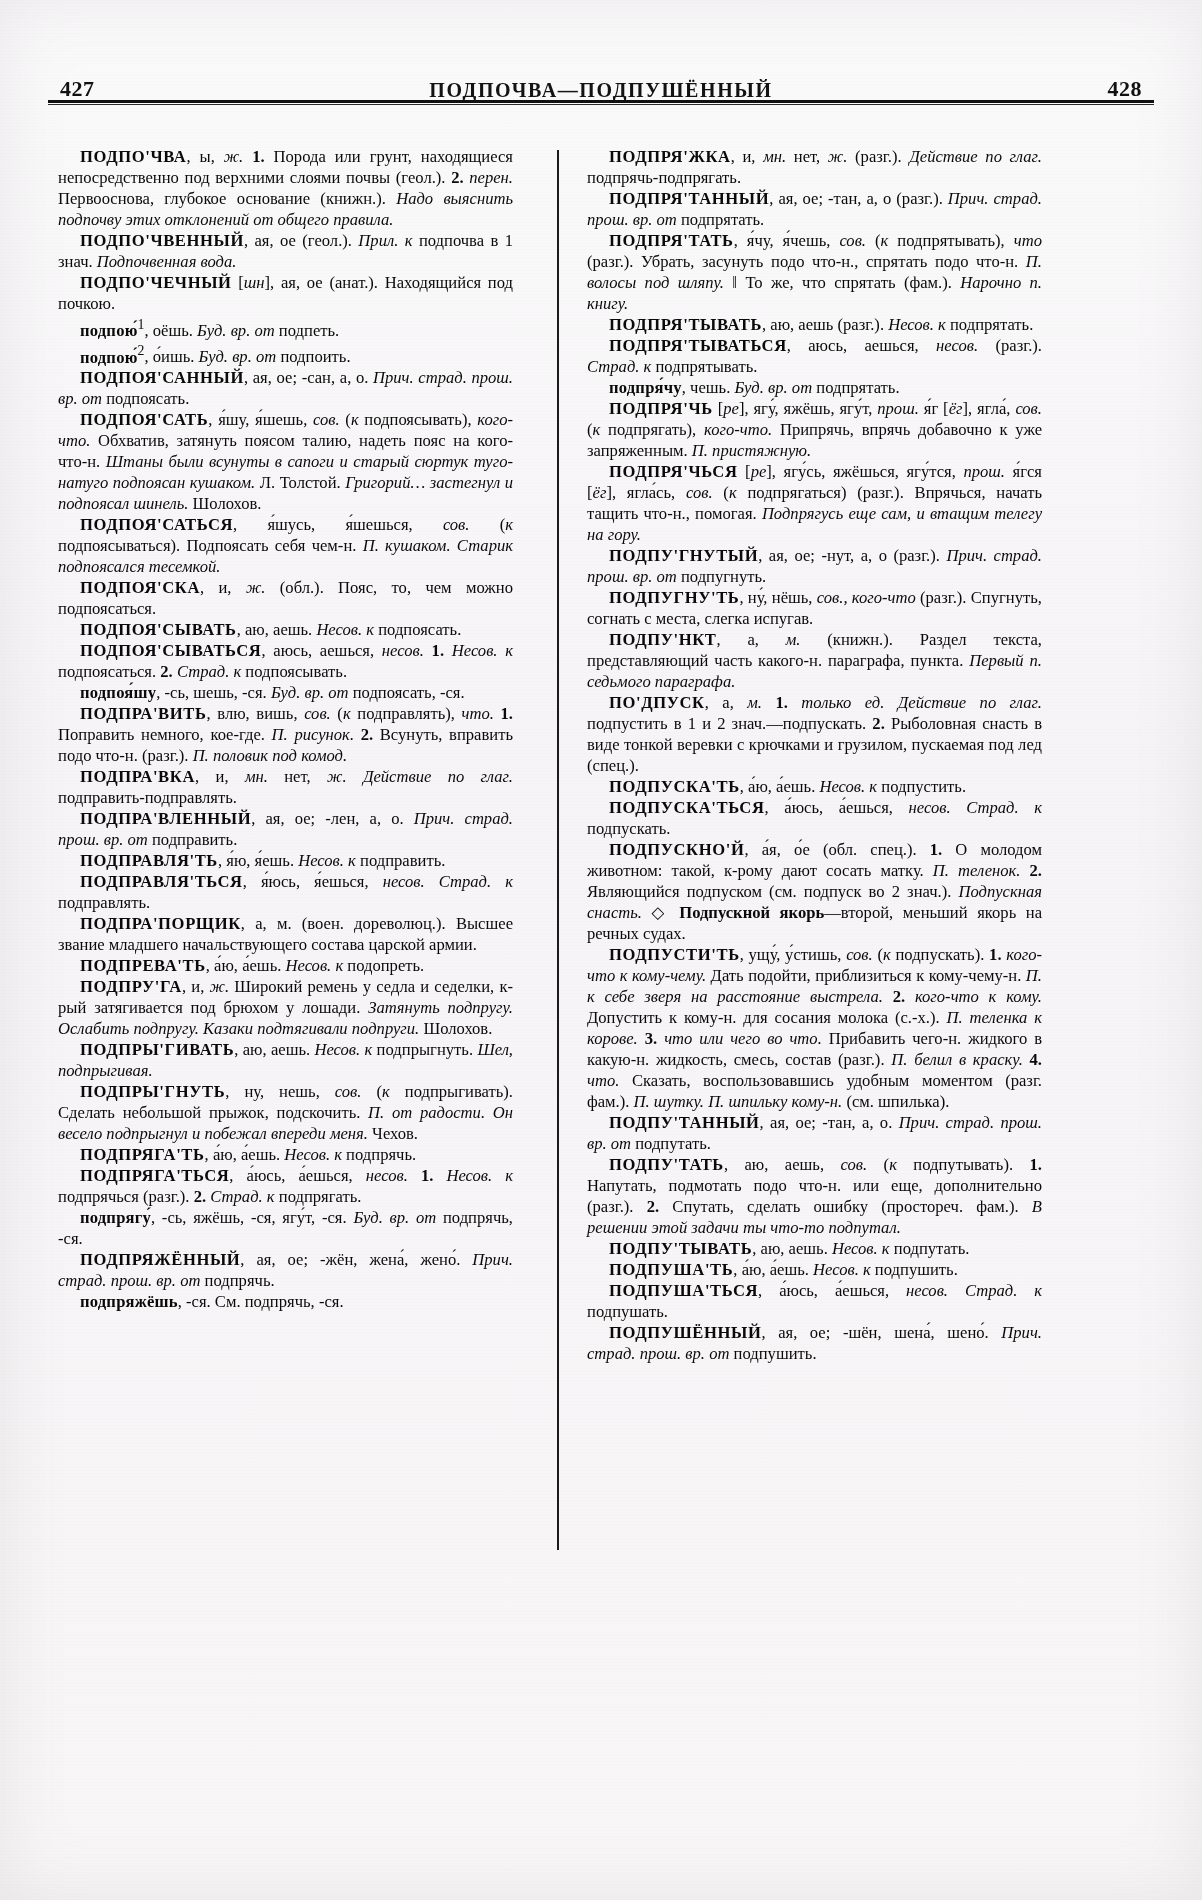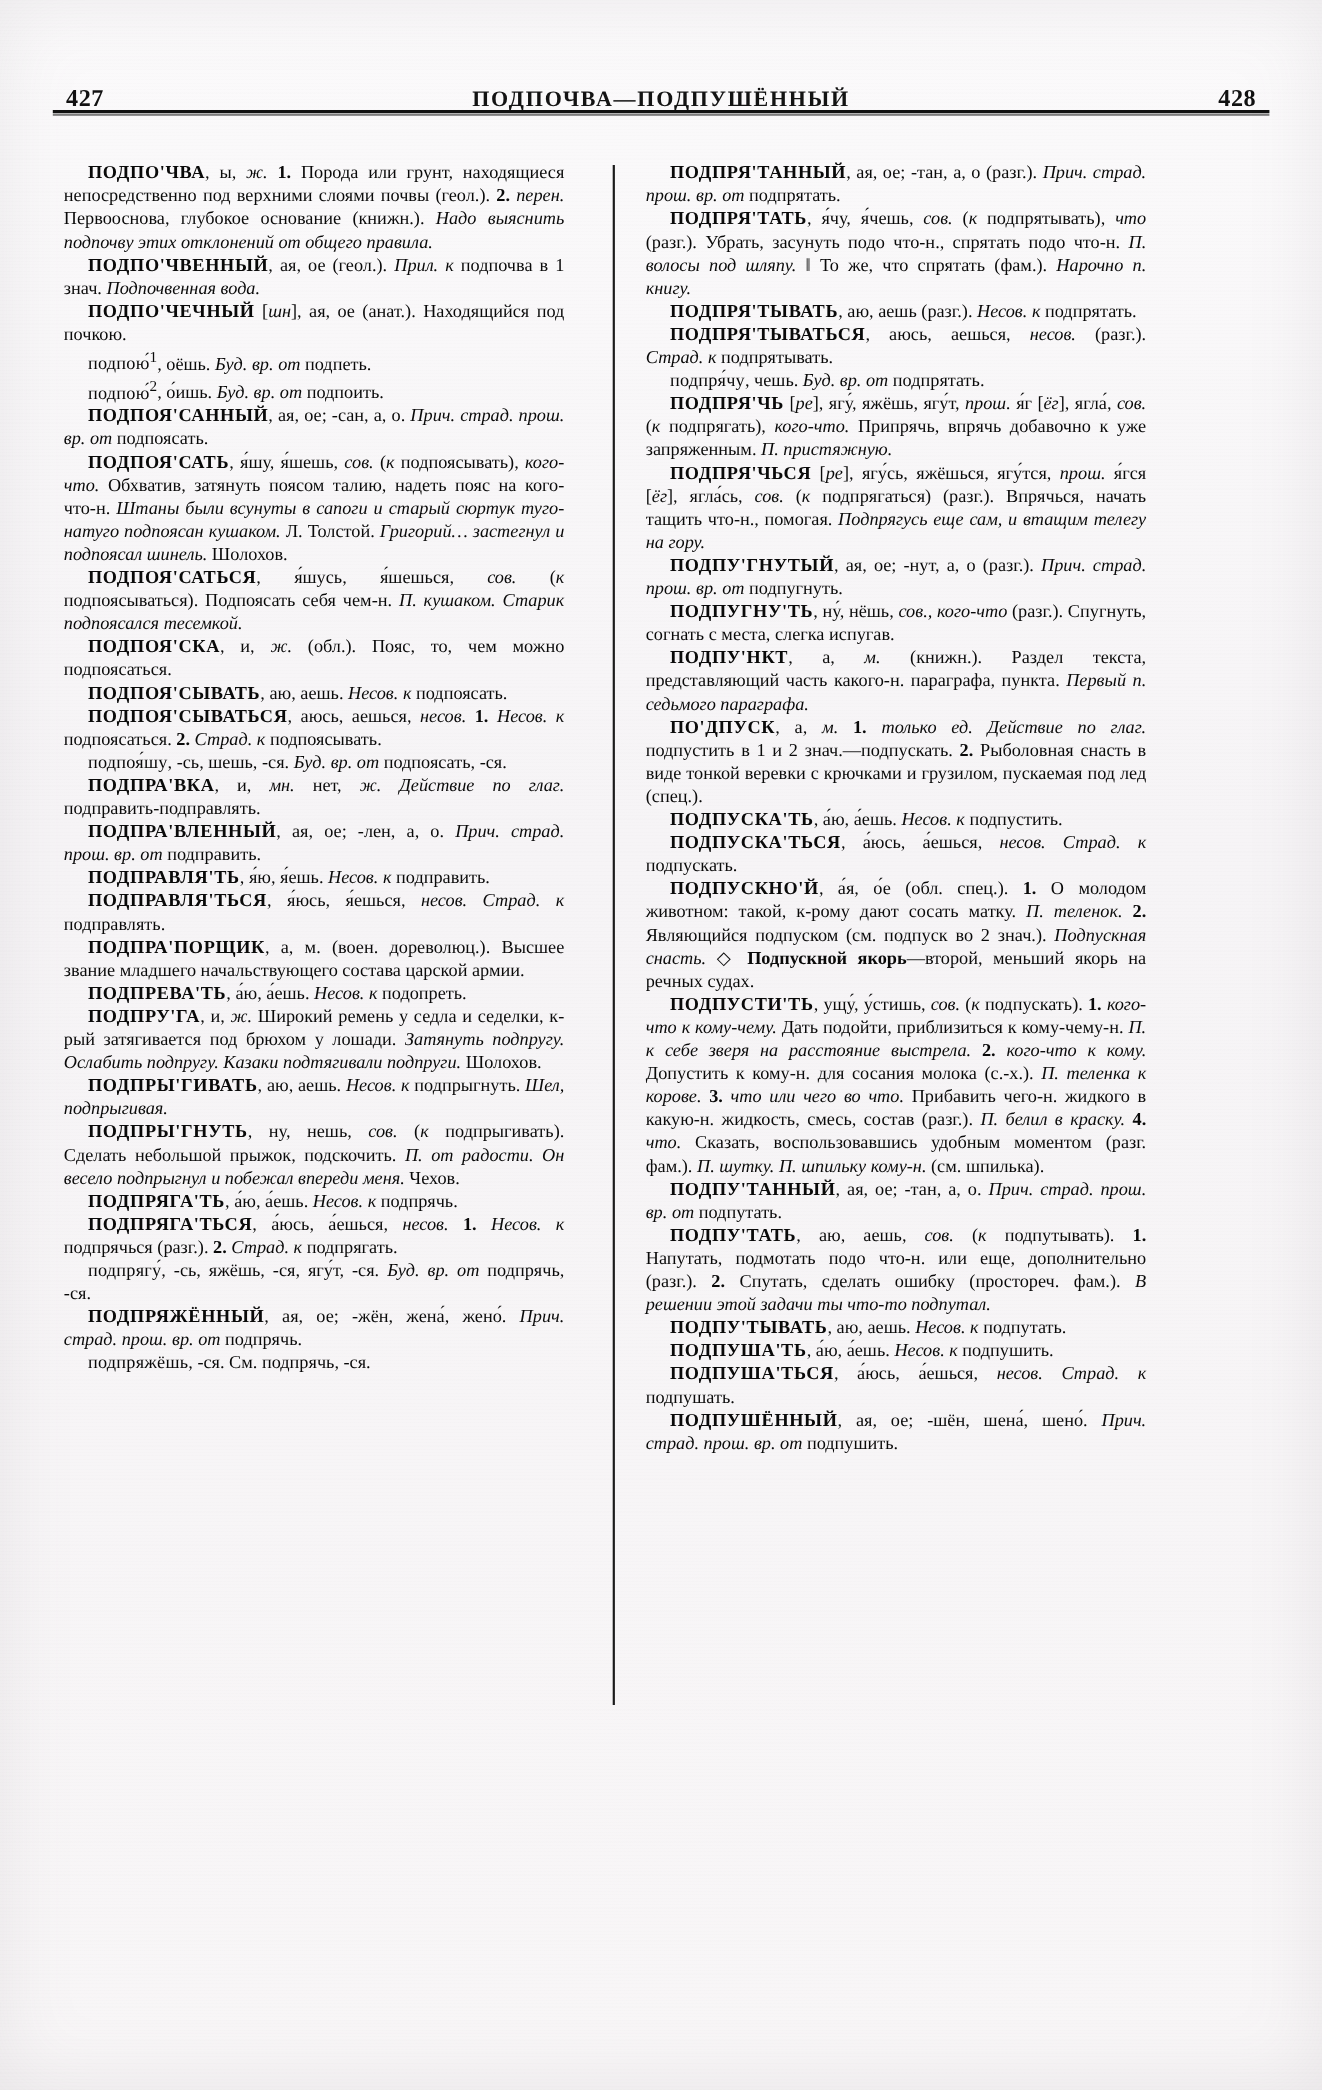--- a/index.html
+++ b/index.html
@@ -114,21 +114,21 @@
     margin: 0;
     padding: 0;
     text-indent: 22px;
   }
 
   .hw {
     font-weight: bold;
     letter-spacing: 0.6px;
   }
   .hw-sm {
-    font-weight: normal;
+    font-weight: bold;
     letter-spacing: 0.2px;
   }
 
   
   .grain {
     position: absolute;
     left: 0; top: 0;
     width: 1202px; height: 1900px;
     pointer-events: none;
     background:
@@ -172,37 +172,39 @@
         <p class="entry"><span class="hw">ПОДПО'ЧЕЧНЫЙ</span><span> [<i>шн</i>], ая, ое (анат.). Находящийся под почкою.</span></p>
         <p class="entry"><span class="hw-sm">подпою́</span><span><sup>1</sup>, оёшь. <i>Буд. вр. от</i> подпеть.</span></p>
         <p class="entry"><span class="hw-sm">подпою́</span><span><sup>2</sup>, о́ишь. <i>Буд. вр. от</i> подпоить.</span></p>
         <p class="entry"><span class="hw">ПОДПОЯ'САННЫЙ</span><span>, ая, ое; -сан, а, о. <i>Прич. страд. прош. вр. от</i> подпоясать.</span></p>
         <p class="entry"><span class="hw">ПОДПОЯ'САТЬ</span><span>, я́шу, я́шешь, <i>сов.</i> (<i>к</i> подпоясывать), <i>кого-что.</i> Обхватив, затянуть поясом талию, надеть пояс на кого-что-н. <i>Штаны были всунуты в сапоги и старый сюртук туго-натуго подпоясан кушаком.</i> Л. Толстой. <i>Григорий… застегнул и подпоясал шинель.</i> Шолохов.</span></p>
         <p class="entry"><span class="hw">ПОДПОЯ'САТЬСЯ</span><span>, я́шусь, я́шешься, <i>сов.</i> (<i>к</i> подпоясываться). Подпоясать себя чем-н. <i>П. кушаком. Старик подпоясался тесемкой.</i></span></p>
         <p class="entry"><span class="hw">ПОДПОЯ'СКА</span><span>, и, <i>ж.</i> (обл.). Пояс, то, чем можно подпоясаться.</span></p>
         <p class="entry"><span class="hw">ПОДПОЯ'СЫВАТЬ</span><span>, аю, аешь. <i>Несов. к</i> подпоясать.</span></p>
         <p class="entry"><span class="hw">ПОДПОЯ'СЫВАТЬСЯ</span><span>, аюсь, аешься, <i>несов.</i> <b>1.</b> <i>Несов. к</i> подпоясаться. <b>2.</b> <i>Страд. к</i> подпоясывать.</span></p>
         <p class="entry"><span class="hw-sm">подпоя́шу</span><span>, -сь, шешь, -ся. <i>Буд. вр. от</i> подпоясать, -ся.</span></p>
+        <p class="entry"><span class="hw">ПОДПРА'ВИТЬ</span><span>, влю, вишь, <i>сов.</i> (<i>к</i> подправлять), <i>что.</i> <b>1.</b> Поправить немного, кое-где. <i>П. рисунок.</i> <b>2.</b> Всунуть, вправить подо что-н. (разг.). <i>П. половик под комод.</i></span></p>
         <p class="entry"><span class="hw">ПОДПРА'ВКА</span><span>, и, <i>мн.</i> нет, <i>ж. Действие по глаг.</i> подправить-подправлять.</span></p>
         <p class="entry"><span class="hw">ПОДПРА'ВЛЕННЫЙ</span><span>, ая, ое; -лен, а, о. <i>Прич. страд. прош. вр. от</i> подправить.</span></p>
         <p class="entry"><span class="hw">ПОДПРАВЛЯ'ТЬ</span><span>, я́ю, я́ешь. <i>Несов. к</i> подправить.</span></p>
         <p class="entry"><span class="hw">ПОДПРАВЛЯ'ТЬСЯ</span><span>, я́юсь, я́ешься, <i>несов. Страд. к</i> подправлять.</span></p>
         <p class="entry"><span class="hw">ПОДПРА'ПОРЩИК</span><span>, а, м. (воен. дореволюц.). Высшее звание младшего начальствующего состава царской армии.</span></p>
         <p class="entry"><span class="hw">ПОДПРЕВА'ТЬ</span><span>, а́ю, а́ешь. <i>Несов. к</i> подопреть.</span></p>
         <p class="entry"><span class="hw">ПОДПРУ'ГА</span><span>, и, <i>ж.</i> Широкий ремень у седла и седелки, к-рый затягивается под брюхом у лошади. <i>Затянуть подпругу. Ослабить подпругу. Казаки подтягивали подпруги.</i> Шолохов.</span></p>
         <p class="entry"><span class="hw">ПОДПРЫ'ГИВАТЬ</span><span>, аю, аешь. <i>Несов. к</i> подпрыгнуть. <i>Шел, подпрыгивая.</i></span></p>
         <p class="entry"><span class="hw">ПОДПРЫ'ГНУТЬ</span><span>, ну, нешь, <i>сов.</i> (<i>к</i> подпрыгивать). Сделать небольшой прыжок, подскочить. <i>П. от радости. Он весело подпрыгнул и побежал впереди меня.</i> Чехов.</span></p>
         <p class="entry"><span class="hw">ПОДПРЯГА'ТЬ</span><span>, а́ю, а́ешь. <i>Несов. к</i> подпрячь.</span></p>
         <p class="entry"><span class="hw">ПОДПРЯГА'ТЬСЯ</span><span>, а́юсь, а́ешься, <i>несов.</i> <b>1.</b> <i>Несов. к</i> подпрячься (разг.). <b>2.</b> <i>Страд. к</i> подпрягать.</span></p>
         <p class="entry"><span class="hw-sm">подпрягу́</span><span>, -сь, яжёшь, -ся, ягу́т, -ся. <i>Буд. вр. от</i> подпрячь, -ся.</span></p>
         <p class="entry"><span class="hw">ПОДПРЯЖЁННЫЙ</span><span>, ая, ое; -жён, жена́, жено́. <i>Прич. страд. прош. вр. от</i> подпрячь.</span></p>
         <p class="entry"><span class="hw-sm">подпряжёшь</span><span>, -ся. См. подпрячь, -ся.</span></p>
       </div>
     <div class="gutter"></div>
     <div class="col col-right" id="col-right">
+        <p class="entry"><span class="hw">ПОДПРЯ'ЖКА</span><span>, и, <i>мн.</i> нет, <i>ж.</i> (разг.). <i>Действие по глаг.</i> подпрячь-подпрягать.</span></p>
         <p class="entry"><span class="hw">ПОДПРЯ'ТАННЫЙ</span><span>, ая, ое; -тан, а, о (разг.). <i>Прич. страд. прош. вр. от</i> подпрятать.</span></p>
         <p class="entry"><span class="hw">ПОДПРЯ'ТАТЬ</span><span>, я́чу, я́чешь, <i>сов.</i> (<i>к</i> подпрятывать), <i>что</i> (разг.). Убрать, засунуть подо что-н., спрятать подо что-н. <i>П. волосы под шляпу.</i> ‖ То же, что спрятать (фам.). <i>Нарочно п. книгу.</i></span></p>
         <p class="entry"><span class="hw">ПОДПРЯ'ТЫВАТЬ</span><span>, аю, аешь (разг.). <i>Несов. к</i> подпрятать.</span></p>
         <p class="entry"><span class="hw">ПОДПРЯ'ТЫВАТЬСЯ</span><span>, аюсь, аешься, <i>несов.</i> (разг.). <i>Страд. к</i> подпрятывать.</span></p>
         <p class="entry"><span class="hw-sm">подпря́чу</span><span>, чешь. <i>Буд. вр. от</i> подпрятать.</span></p>
         <p class="entry"><span class="hw">ПОДПРЯ'ЧЬ</span><span> [<i>ре</i>], ягу́, яжёшь, ягу́т, <i>прош.</i> я́г [<i>ёг</i>], ягла́, <i>сов.</i> (<i>к</i> подпрягать), <i>кого-что.</i> Припрячь, впрячь добавочно к уже запряженным. <i>П. пристяжную.</i></span></p>
         <p class="entry"><span class="hw">ПОДПРЯ'ЧЬСЯ</span><span> [<i>ре</i>], ягу́сь, яжёшься, ягу́тся, <i>прош.</i> я́гся [<i>ёг</i>], ягла́сь, <i>сов.</i> (<i>к</i> подпрягаться) (разг.). Впрячься, начать тащить что-н., помогая. <i>Подпрягусь еще сам, и втащим телегу на гору.</i></span></p>
         <p class="entry"><span class="hw">ПОДПУ'ГНУТЫЙ</span><span>, ая, ое; -нут, а, о (разг.). <i>Прич. страд. прош. вр. от</i> подпугнуть.</span></p>
         <p class="entry"><span class="hw">ПОДПУГНУ'ТЬ</span><span>, ну́, нёшь, <i>сов., кого-что</i> (разг.). Спугнуть, согнать с места, слегка испугав.</span></p>
         <p class="entry"><span class="hw">ПОДПУ'НКТ</span><span>, а, <i>м.</i> (книжн.). Раздел текста, представляющий часть какого-н. параграфа, пункта. <i>Первый п. седьмого параграфа.</i></span></p>

